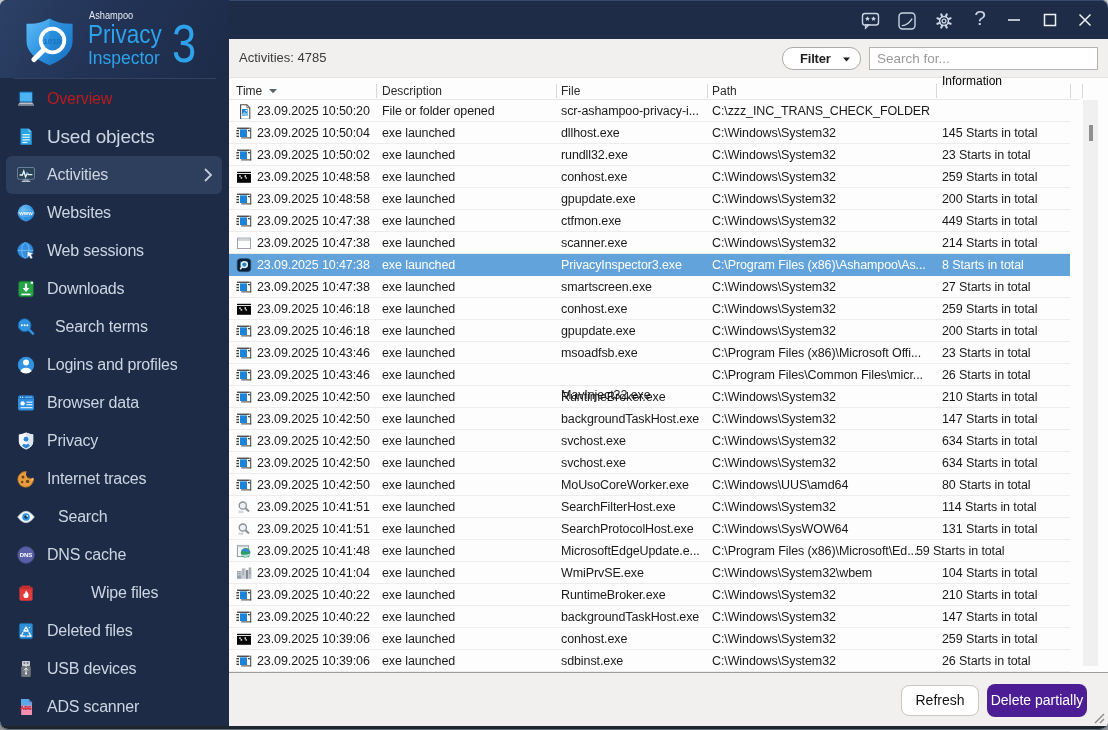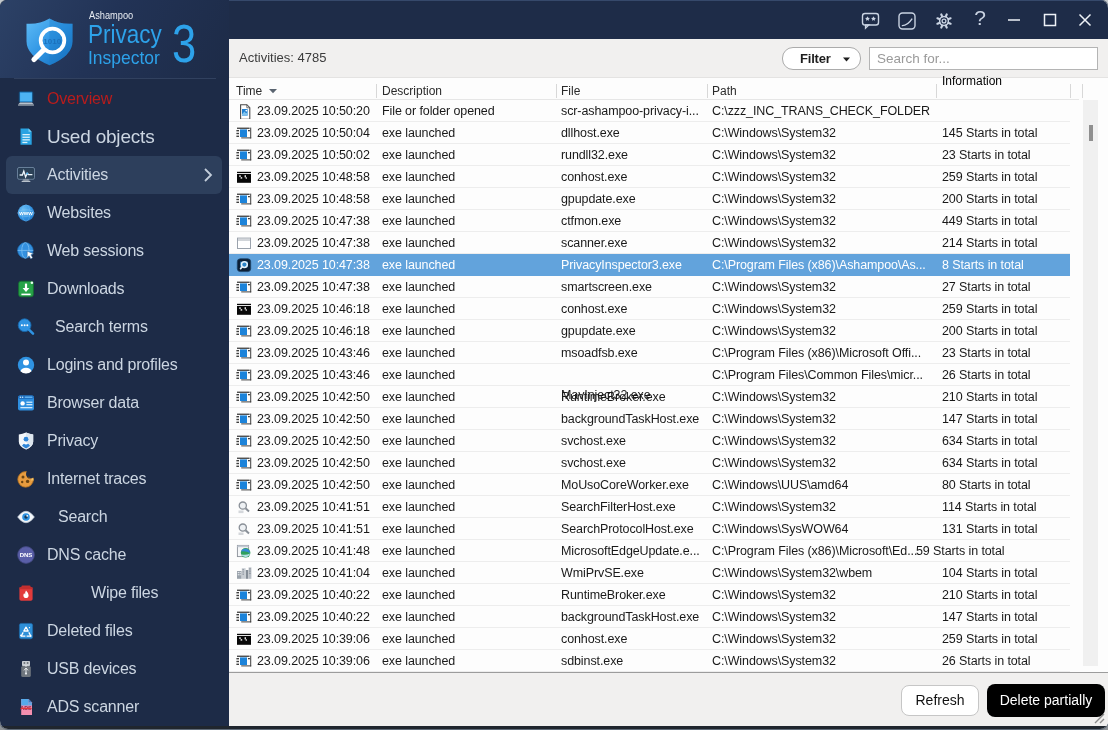--- a/index.html
+++ b/index.html
@@ -643,17 +643,17 @@
     <div class="cell" style="left:257px;top:650px;width:118px;">23.09.2025 10:39:06</div>
     <div class="cell" style="left:382px;top:650px;width:172px;">exe launched</div>
     <div class="cell" style="left:561px;top:650px;width:145px;">sdbinst.exe</div>
     <div class="cell" style="left:712px;top:650px;width:223px;">C:\Windows\System32</div>
     <div class="cell" style="left:942px;top:650px;width:127px;">26 Starts in total</div>
     <div class="abs" style="left:229px;top:671px;width:841px;height:1px;background:#ededed;"></div>
     <div class="abs" style="left:1083px;top:100px;width:15px;height:566px;background:#f0f0f0;"></div>
     <div class="abs" style="left:1089px;top:125px;width:3.5px;height:16px;background:#8f8f8f;"></div>
     <div class="abs" style="left:229px;top:672px;width:879px;height:54px;background:#f1f0ef;border-top:1px solid #9c9c9c;"></div>
     <div class="abs" style="left:901px;top:685px;width:78px;height:31px;background:#fff;border:1px solid #c6c6c6;border-radius:8px;text-align:center;line-height:29px;font-size:14px;color:#111;">Refresh</div>
-    <div class="abs" style="left:987px;top:684px;width:118px;height:33px;background:#000000;border-radius:8px;text-align:center;line-height:33px;font-size:14px;color:#fff;">Delete partially</div>
+    <div class="abs" style="left:987px;top:684px;width:100px;height:33px;background:#4c1d95;border-radius:8px;text-align:center;line-height:33px;font-size:14px;color:#fff;">Delete partially</div>
     <svg style="position:absolute;left:1092px;top:711px;" width="14" height="14" viewBox="0 0 14 14">
       <path d="M12 3 L3 12 M12 8 L8 12" stroke="#8a8a8a" stroke-width="1.4"></path>
     </svg>
     <div class="abs" style="left:0;top:726px;width:1108px;height:3px;background:#20262e;"></div>
   </div>
 </body></html>

